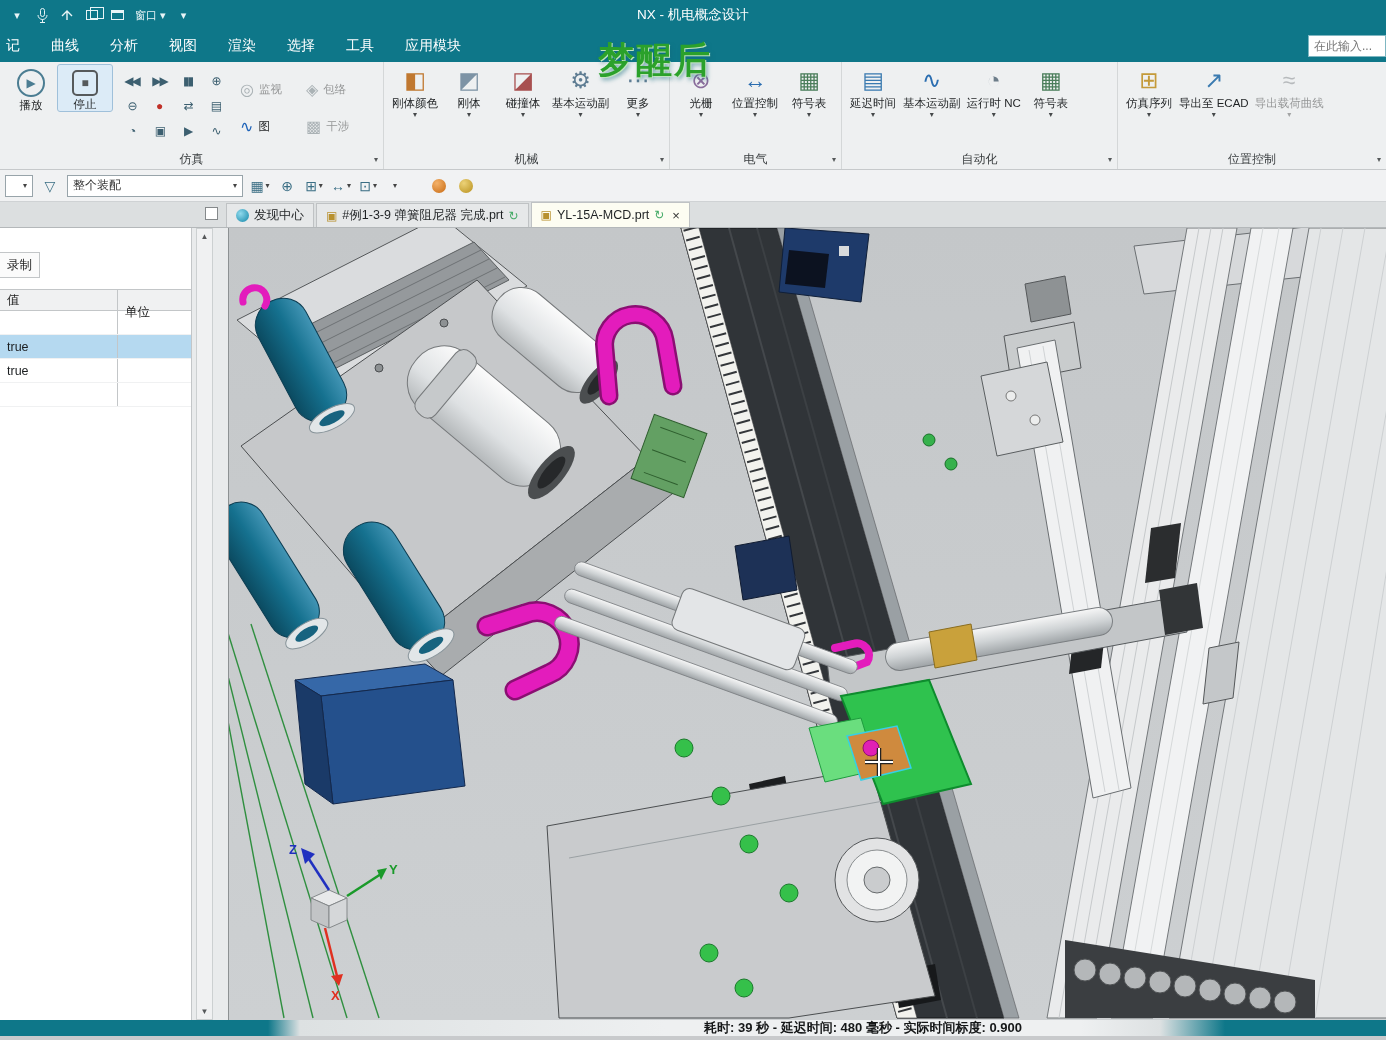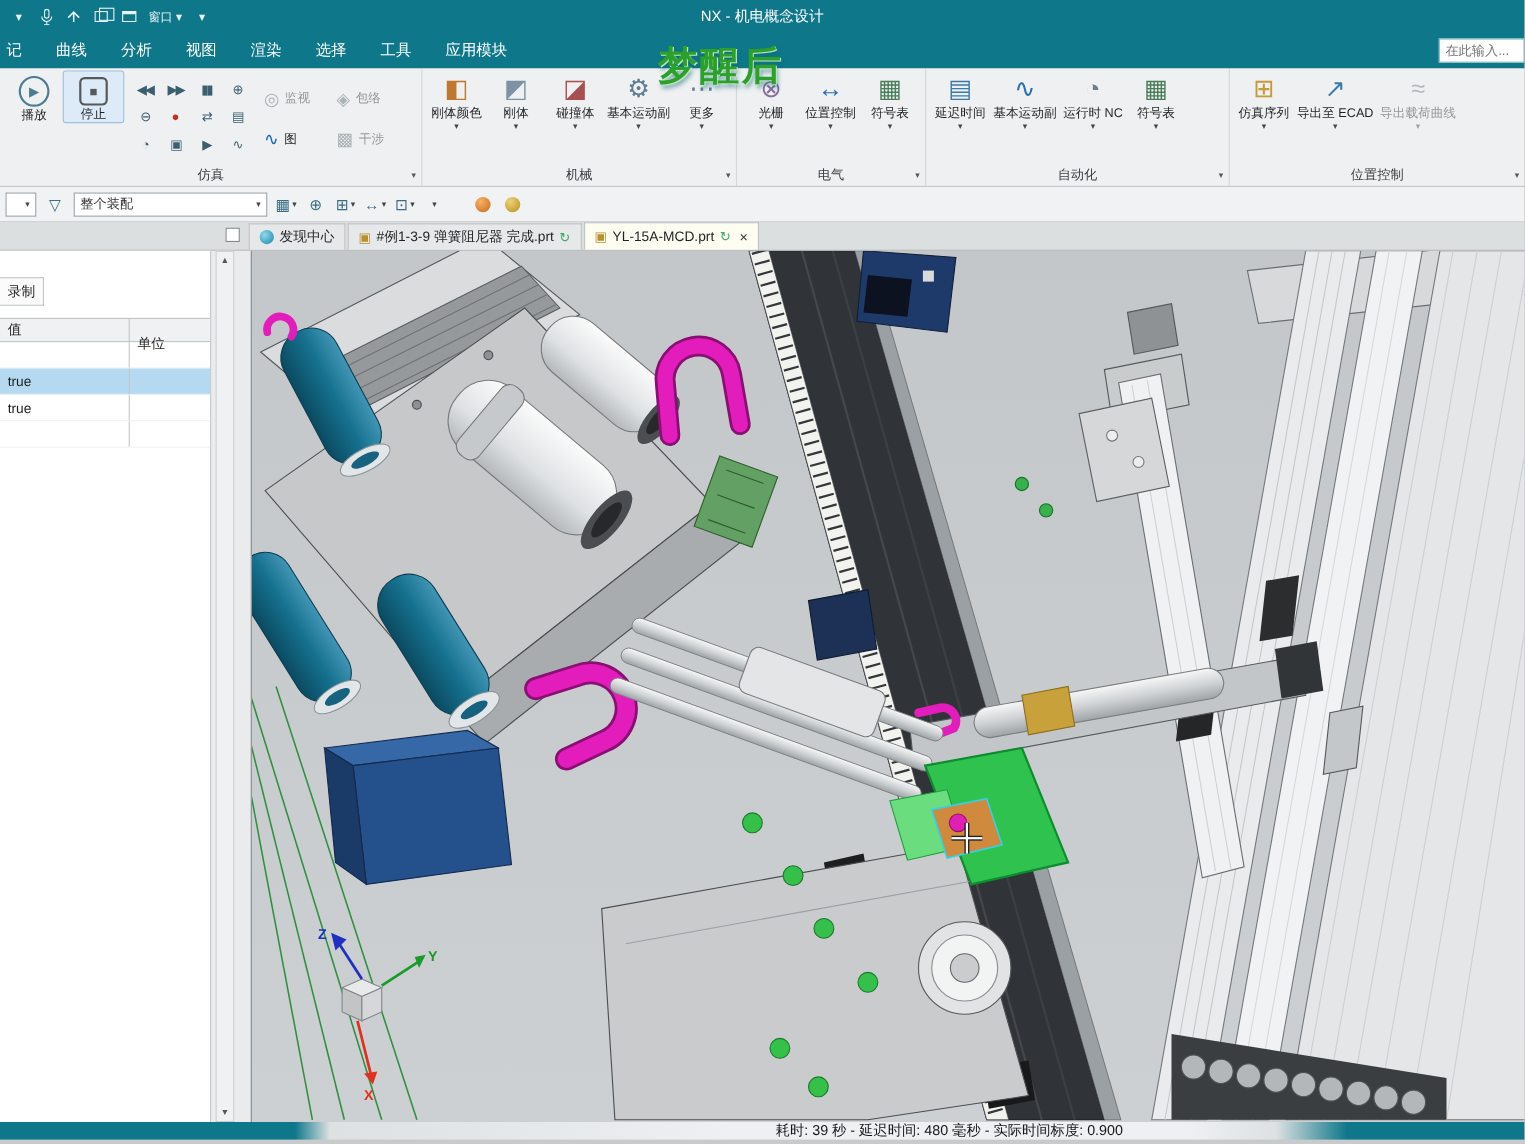--- a/index.html
+++ b/index.html
@@ -72,21 +72,21 @@
   .c-val { width:118px; padding-left:7px; border-right:1px solid #c3c6c8; display:flex; align-items:center; }
   .c-unit { flex:1; padding-left:7px; display:flex; align-items:center;margin-top:22px; }
   .lp-row { display:flex; height:24px; font-size:12.5px; color:#1b1e20; border-bottom:1px solid #f0f1f2; }
   .lp-row.sel { background:#b5d9f0; }
   .lp-scroll { position:absolute; left:196px; top:0; bottom:0; width:17px; background:#f0f1f2; border:1px solid #ccd0d1; display:flex; flex-direction:column; align-items:center; justify-content:space-between; padding:3px 0; font-size:8px; color:#55585a; }
   .viewport { flex:1; position:relative; overflow:hidden; border-left:1px solid #8d9193; background:#c8cacc; }
   .viewport svg { display:block; }
 
   
   .statusbar { height:16px; background:linear-gradient(90deg,#0e7789 0,#0e7789 268px,#dde1e2 300px,#eef0f1 48%,#eef0f1 78%,#dde1e2 1160px,#0e7789 1225px,#0e7789 100%);
-    display:flex; align-items:center; justify-content:center; padding-left:340px; font-size:13px; font-weight:normal; color:#151718; }
+    display:flex; align-items:center; justify-content:center; padding-left:340px; font-size:13px; font-weight:bold; color:#151718; }
 
   
   .watermark { position:absolute; left:598px; top:36px; z-index:40; font-size:36px; font-weight:bold; color:#2ba12b; letter-spacing:2px;
     text-shadow:1px 1px 0 #bfe3bf, 2px 3px 4px rgba(17,104,124,.55); pointer-events:none; }
 </style>
 </head>
 <body>
 
 <div class="titlebar">
   <div class="tb-left">

